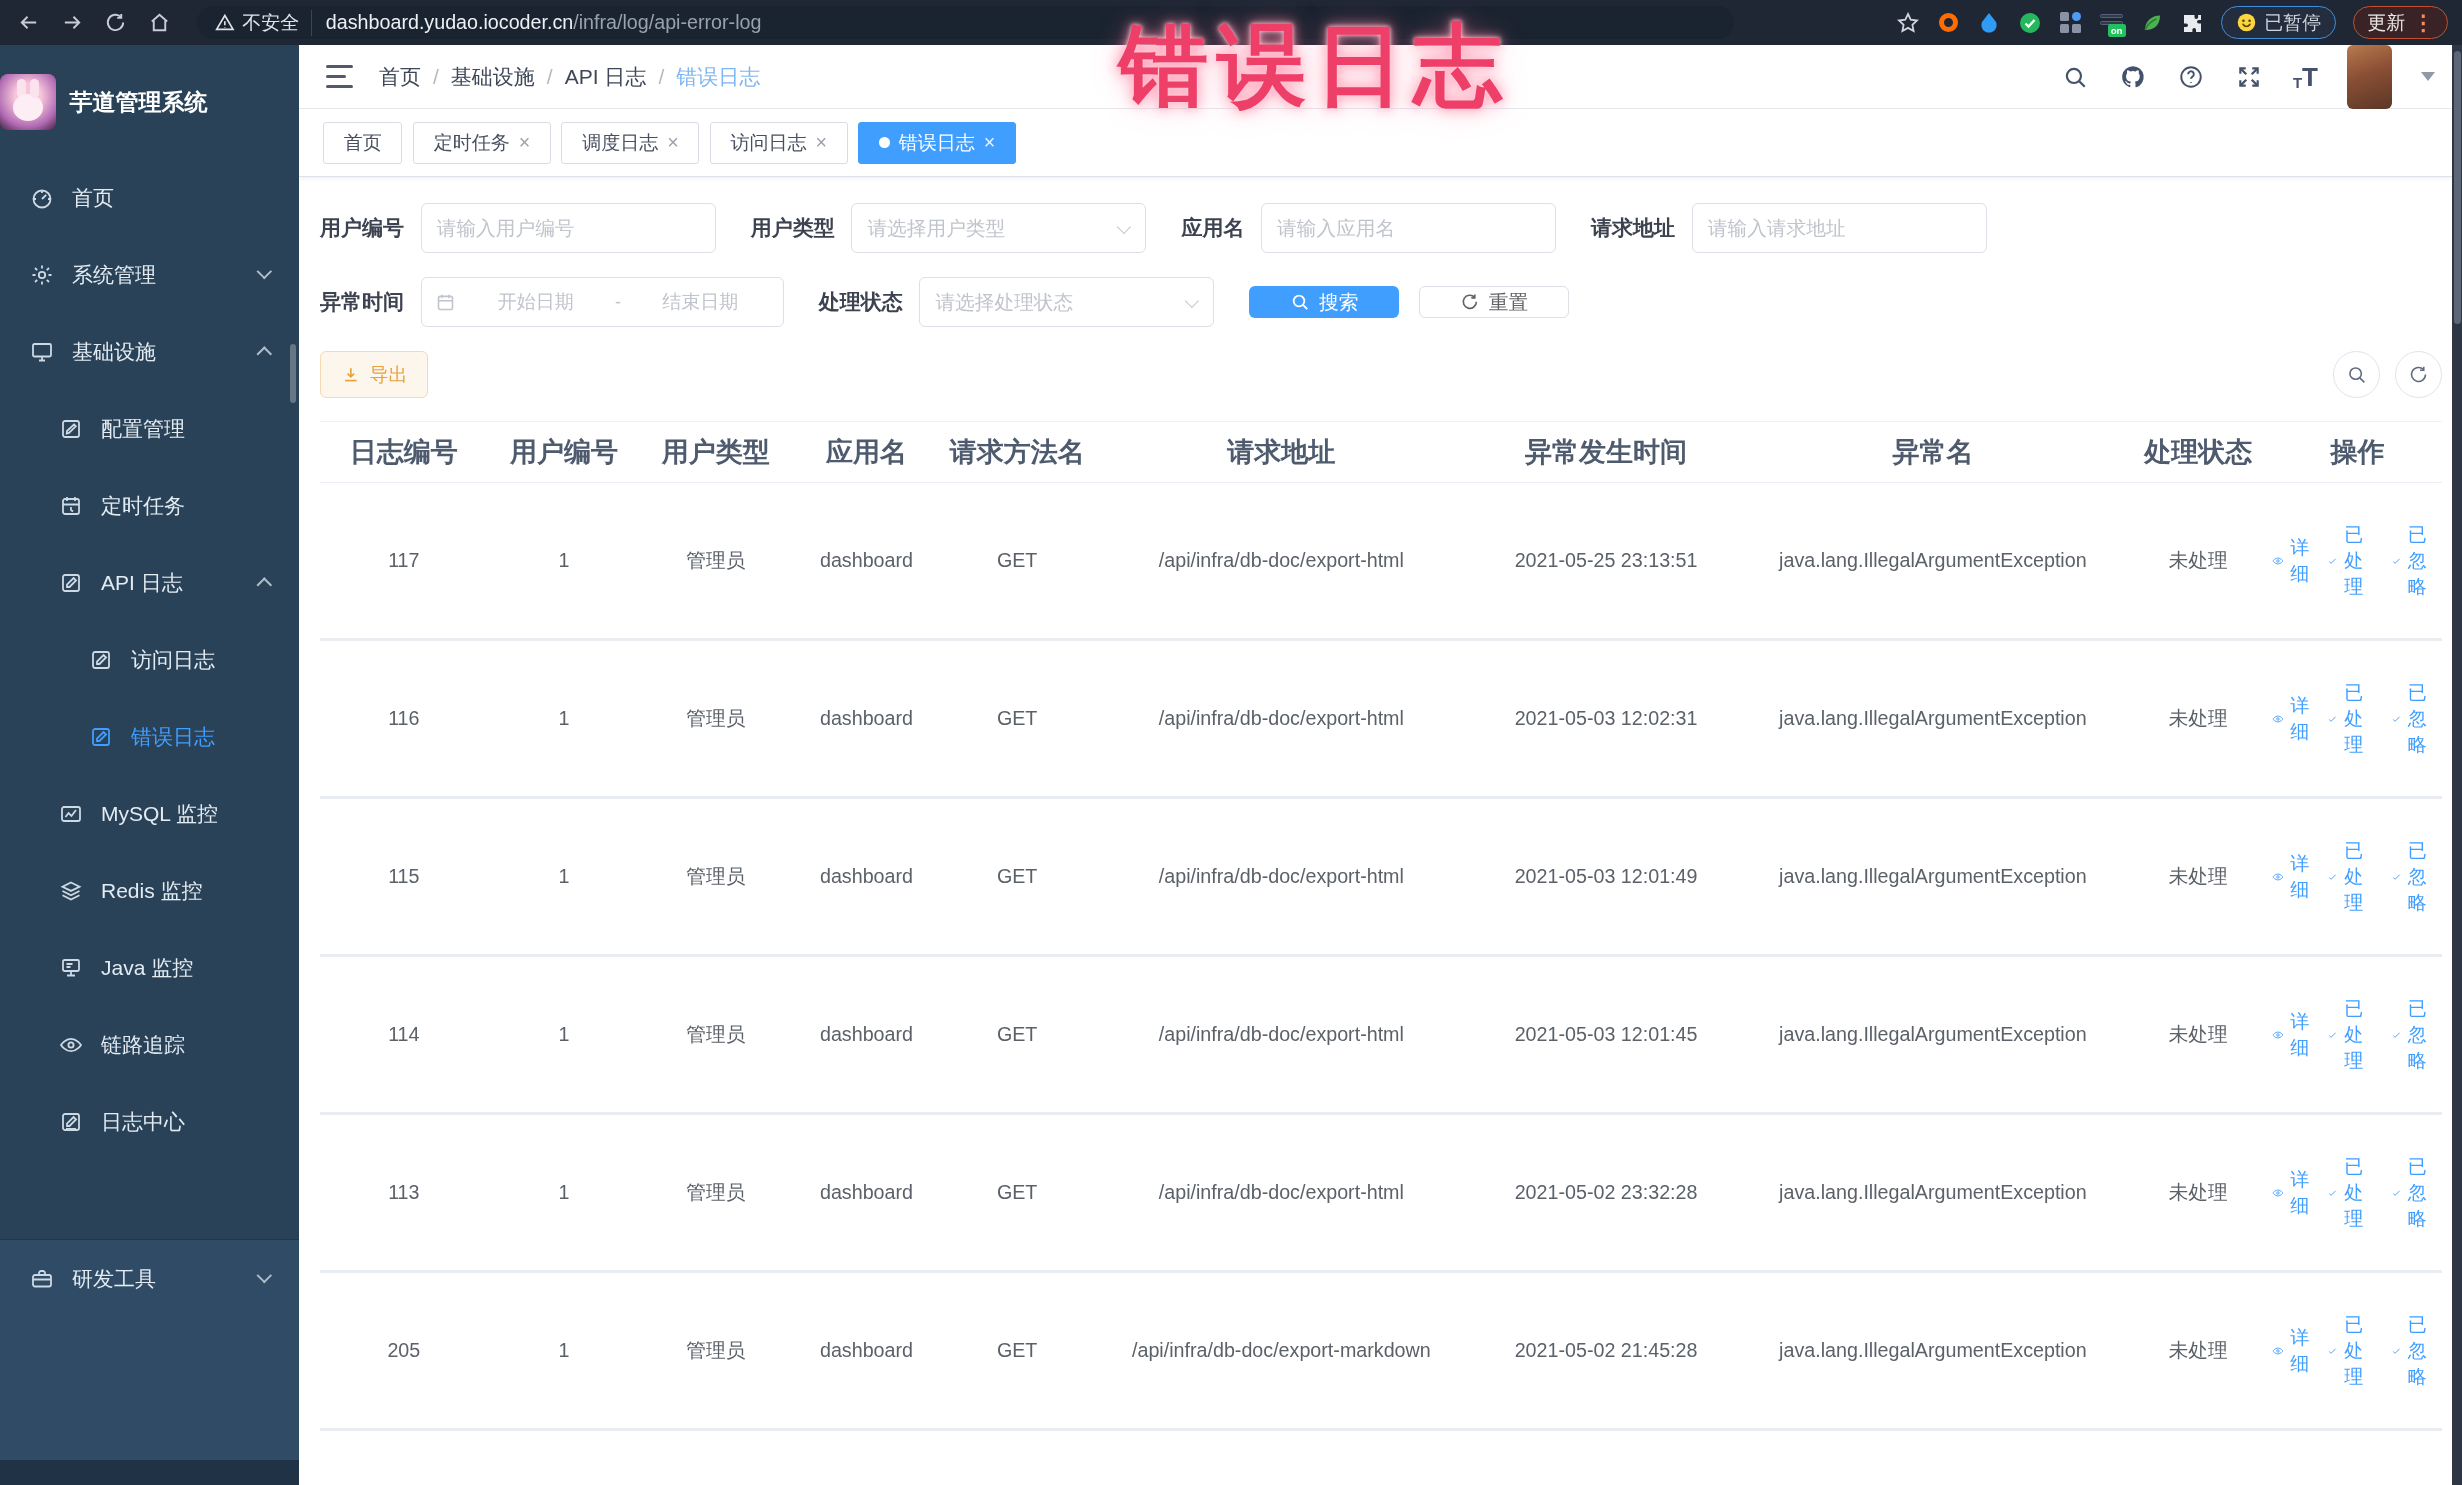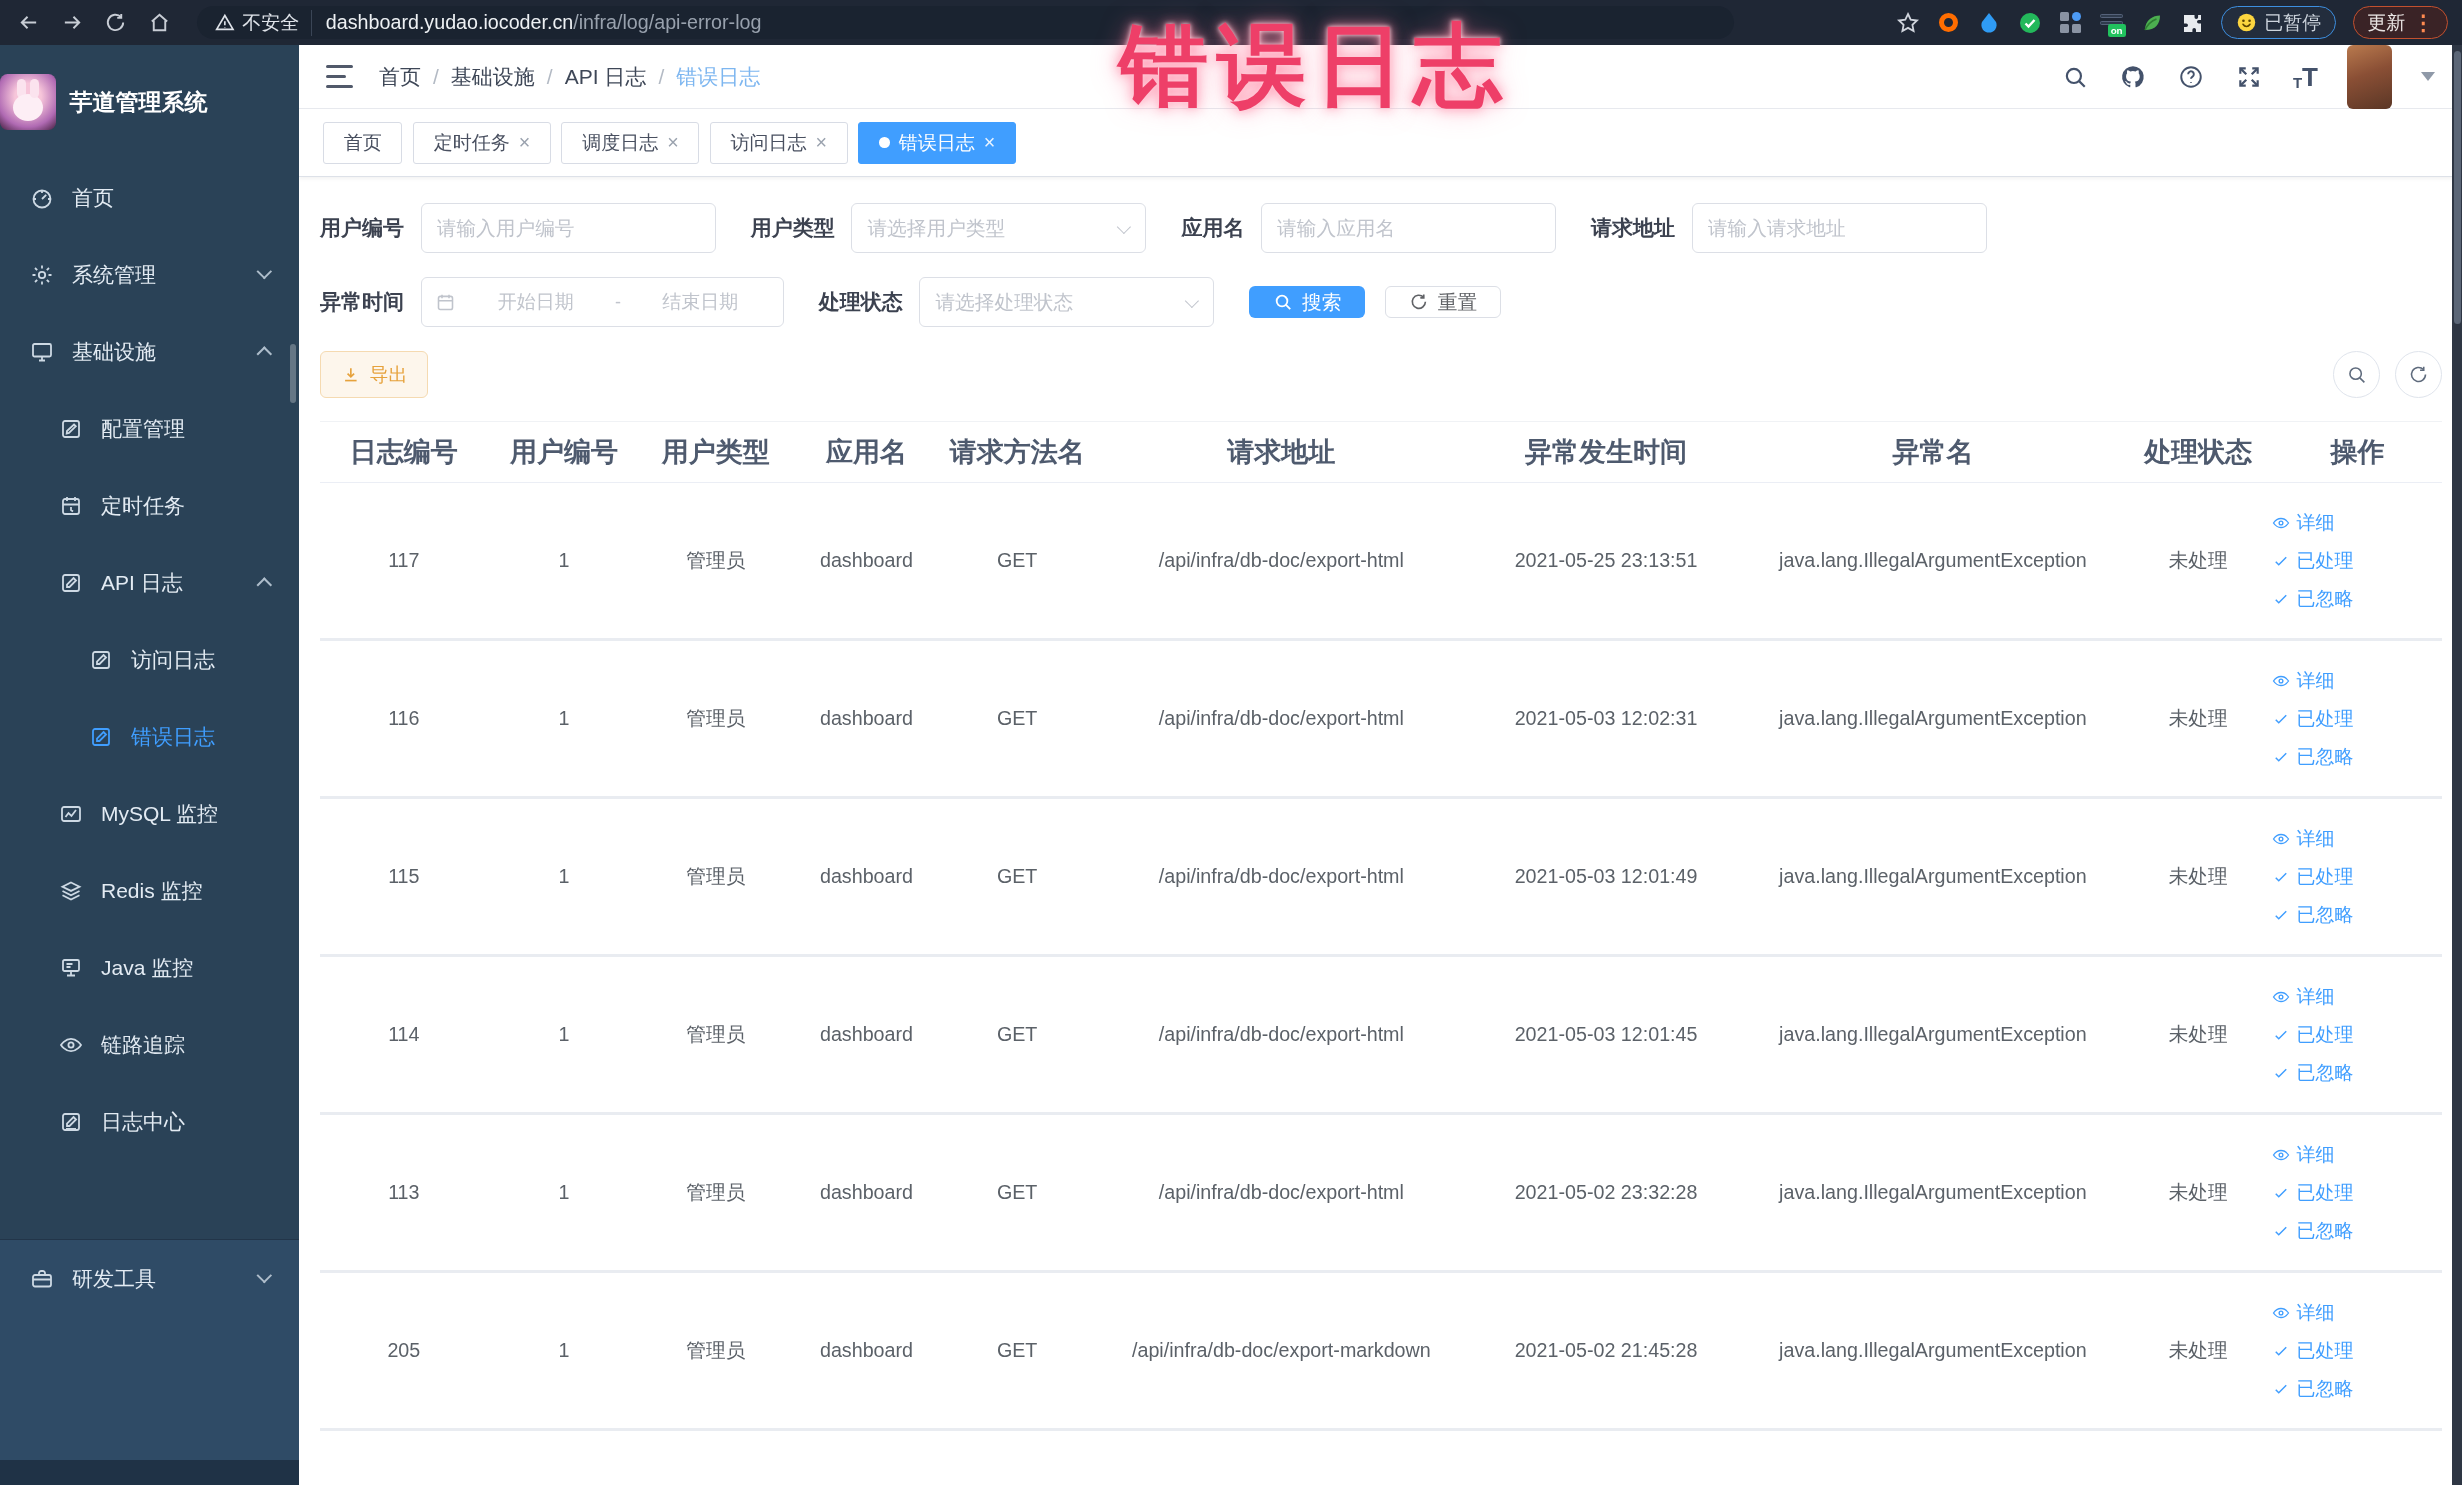--- a/index.html
+++ b/index.html
@@ -90,38 +90,38 @@
   .flabel { font-size:21px; font-weight:700; color:#3c4250; margin-right:16.7px; white-space:nowrap; }
   .tinput { width:295px; height:50px; border:1.5px solid #dcdfe6; border-radius:6px; padding:0 15px; font-size:19.7px; color:#333; font-family:"Liberation Sans",sans-serif; outline:none; }
   .tinput::placeholder { color:#c0c4cc; }
   .fselect { width:295px; height:50px; border:1.5px solid #dcdfe6; border-radius:6px; display:flex; align-items:center; padding:0 15px; cursor:pointer; position:relative; }
   .fselect .ph { font-size:19.7px; color:#c0c4cc; }
   .fselect .sel-caret { position:absolute; right:16.7px; top:18px; width:9.8px; height:9.8px; border-right:1.9px solid #c0c4cc; border-bottom:1.9px solid #c0c4cc; transform:rotate(45deg); }
   .drange { width:363px; height:50px; border:1.5px solid #dcdfe6; border-radius:6px; display:flex; align-items:center; padding:0 13.6px; gap:10.6px; }
   .drange svg { width:21px; height:21px; color:#c0c4cc; flex:none; }
   .drange .ph { font-size:19px; color:#c0c4cc; flex:1; text-align:center; }
   .drange .mid { font-size:18px; color:#c0c4cc; }
-  .btn { height:32px; border-radius:6px; display:inline-flex; align-items:center; justify-content:center; gap:9px; font-size:19.7px; cursor:pointer; border:1.5px solid transparent; padding:0 23px; }
+  .btn { height:32px; border-radius:6px; display:inline-flex; align-items:center; justify-content:center; gap:9px; font-size:19.7px; cursor:pointer; border:1.5px solid transparent; padding:0 40px; }
   .btn svg { width:19.7px; height:19.7px; }
   .btn.primary { background:#409eff; color:#fff; }
   .btn.plain { background:#fff; border-color:#dcdfe6; color:#606266; }
   .btn.warn { height:47px; background:#fdf6ec; border-color:#f5dab1; color:#e6a23c; font-size:19px; padding:0 19.7px; }
   .toolbar-row { display:flex; align-items:center; margin-top:10.6px; }
   .tool-circles { margin-left:auto; display:flex; gap:15px; }
   .circ { width:47px; height:47px; border-radius:50%; border:1.5px solid #dfe4ec; display:flex; align-items:center; justify-content:center; color:#5f6b7d; cursor:pointer; background:#fff; }
   .circ svg { width:21px; height:21px; }
 
   
   .table { margin-top:23px; border-top:1.5px solid #f0f2f5; }
   .tgrid { display:grid; grid-template-columns:7.9% 7.2% 7.1% 7.1% 7.1% 17.8% 12.8% 18% 7% auto; align-items:center; }
   .thead { height:61px; border-bottom:1.5px solid #ebeef5; }
   .thead .th { font-size:27px; font-weight:700; color:#4e5a6e; text-align:center; }
   .trow { height:158px; border-bottom:3px solid #e9ecf1; }
   .trow .td { font-size:19.7px; color:#5b6168; text-align:center; word-break:break-all; padding:0 4.5px; }
-  .acts { display:flex; flex-direction:column; align-items:flex-start; gap:12px; }
+  .acts { display:flex; flex-direction:row; align-items:center; gap:12px; }
   .alink { display:flex; align-items:center; gap:6px; color:#409eff; font-size:19px; cursor:pointer; }
   .alink svg { width:18px; height:18px; }
 
   
   .annotation { position:absolute; left:1119px; top:6px; font-size:89px; font-weight:700; letter-spacing:9px; color:#ee3f68; z-index:9;
     text-shadow:0 0 4.5px #ffd2dd, 0 0 12px rgba(255,150,175,.95), 0 0 26px rgba(255,110,150,.55); }
   .page-scrollbar { position:absolute; right:0; top:45px; width:9.8px; height:1440px; background:#2e3644; z-index:8; }
   .page-scrollbar .thumb { position:absolute; top:6px; left:1.5px; width:6.8px; height:273px; background:#5b6677; border-radius:3.8px; }
 </style>
 </head>

